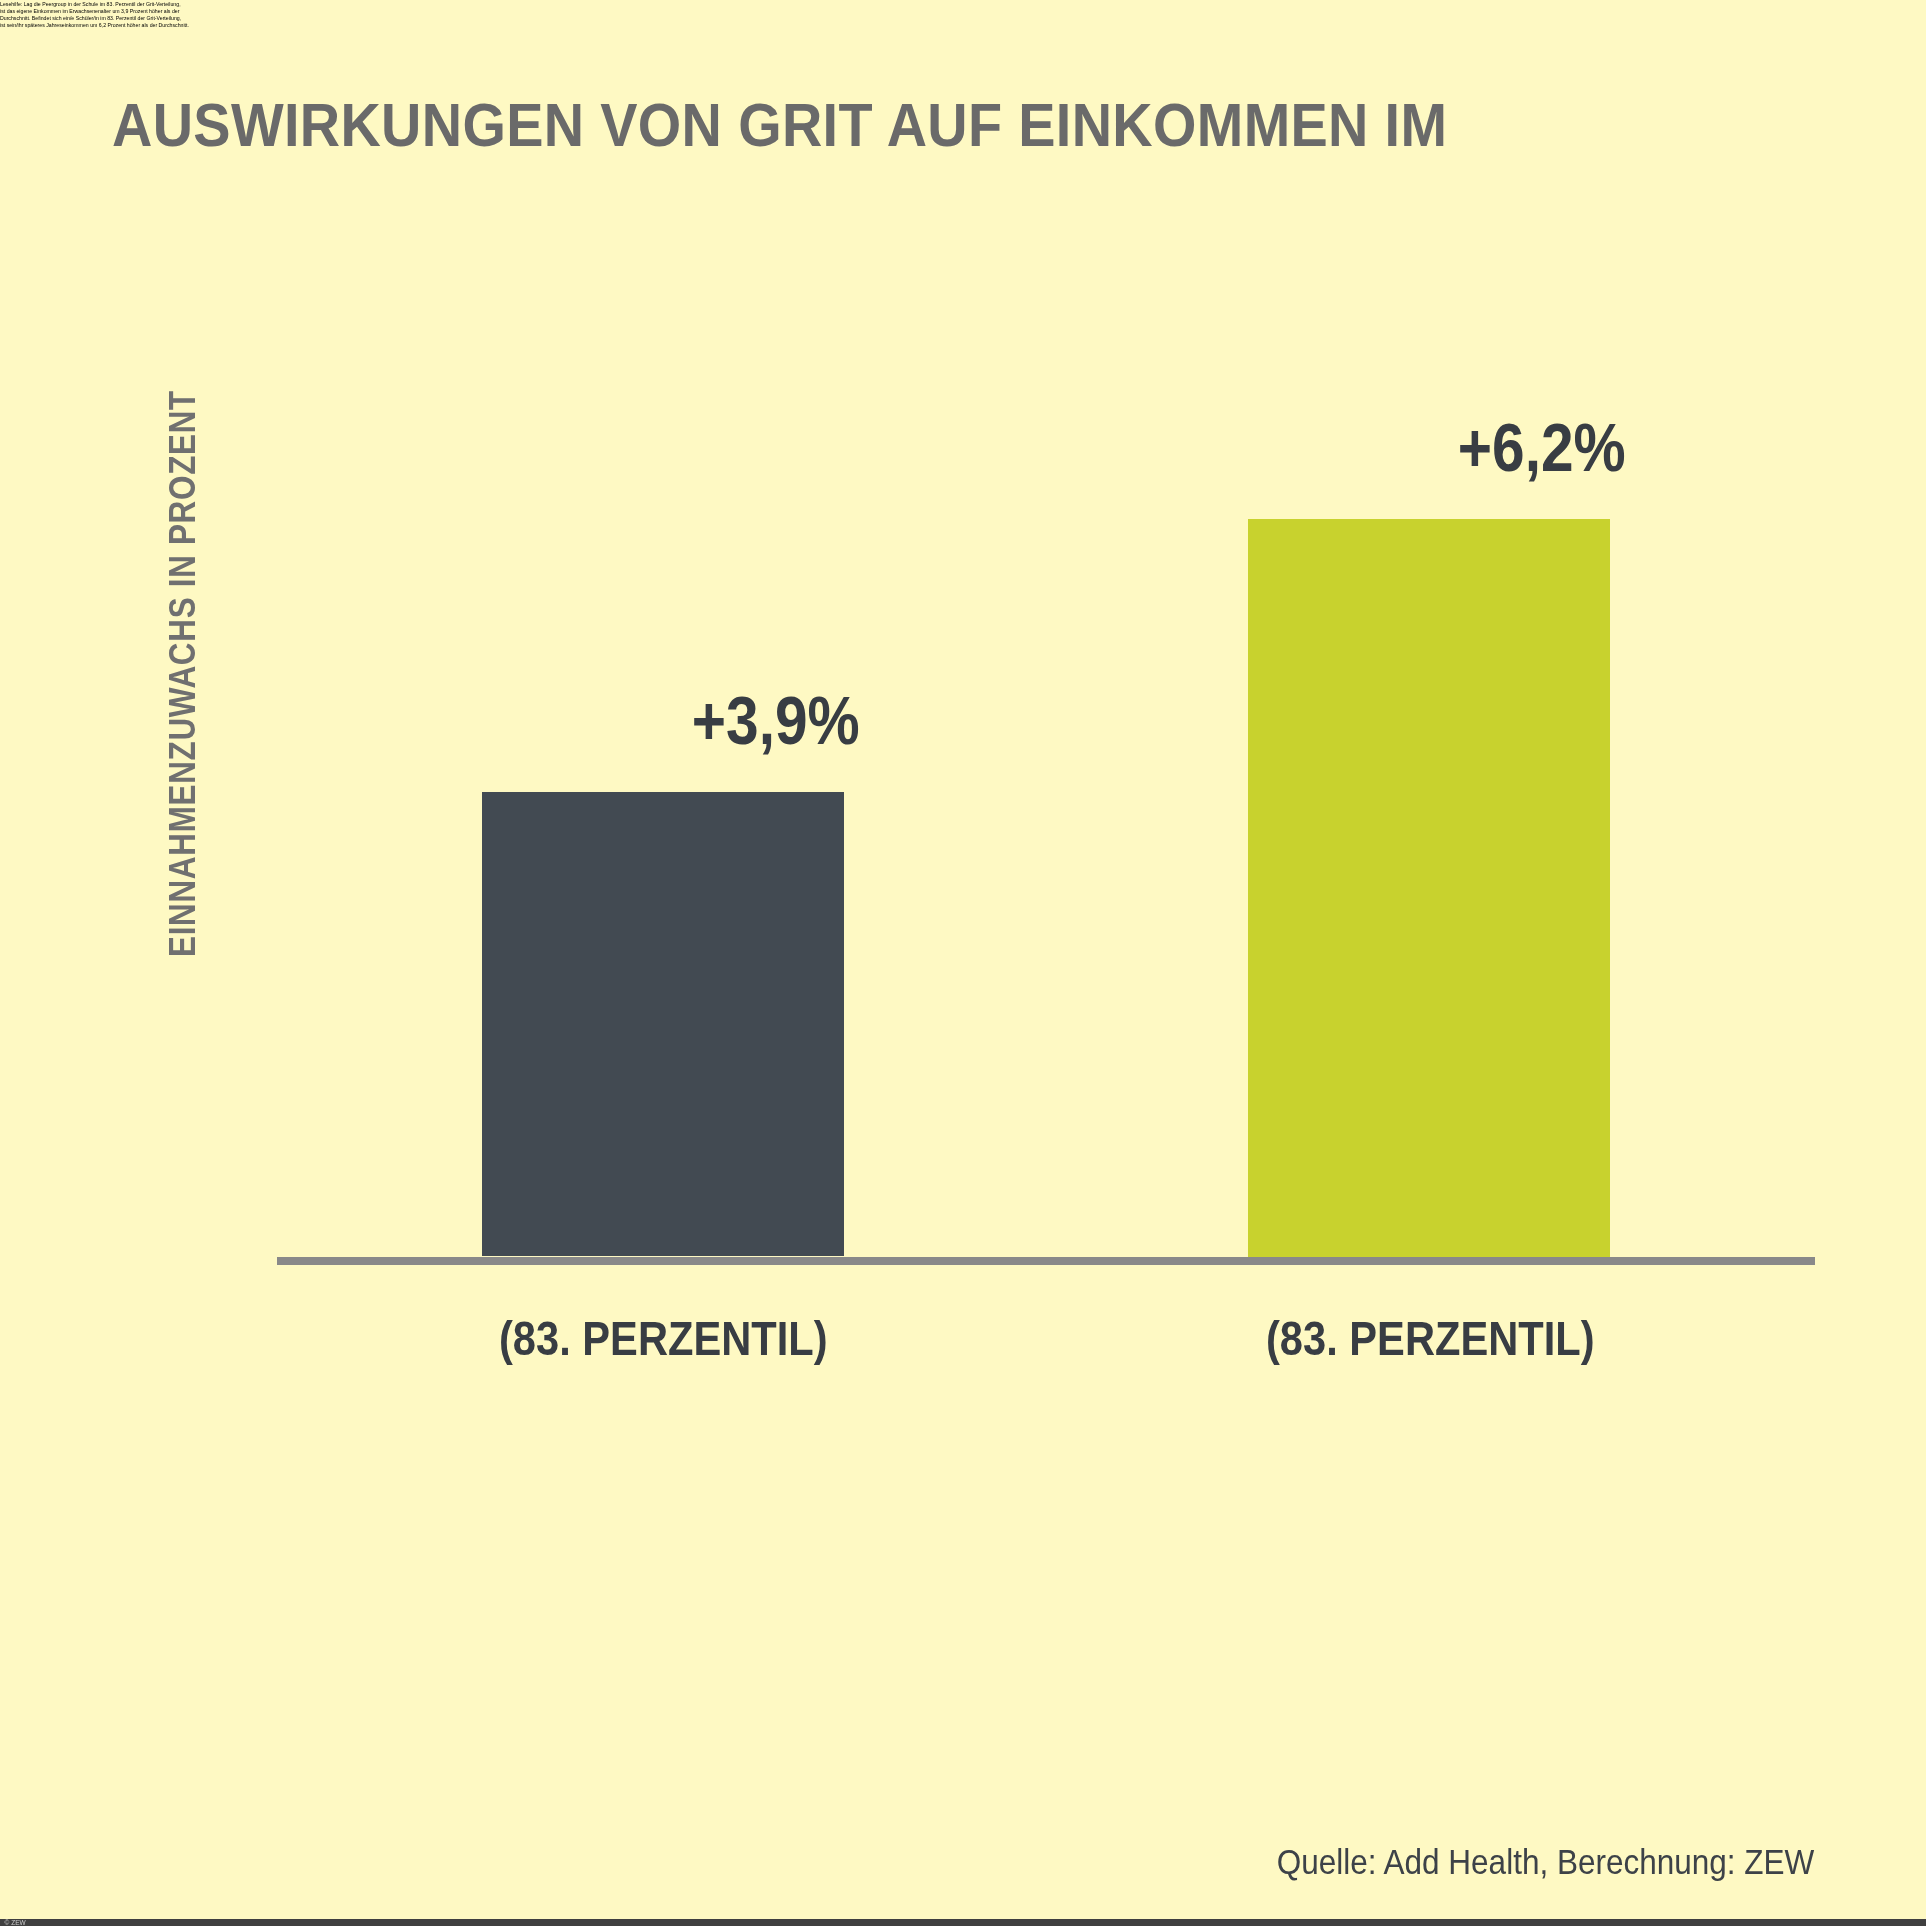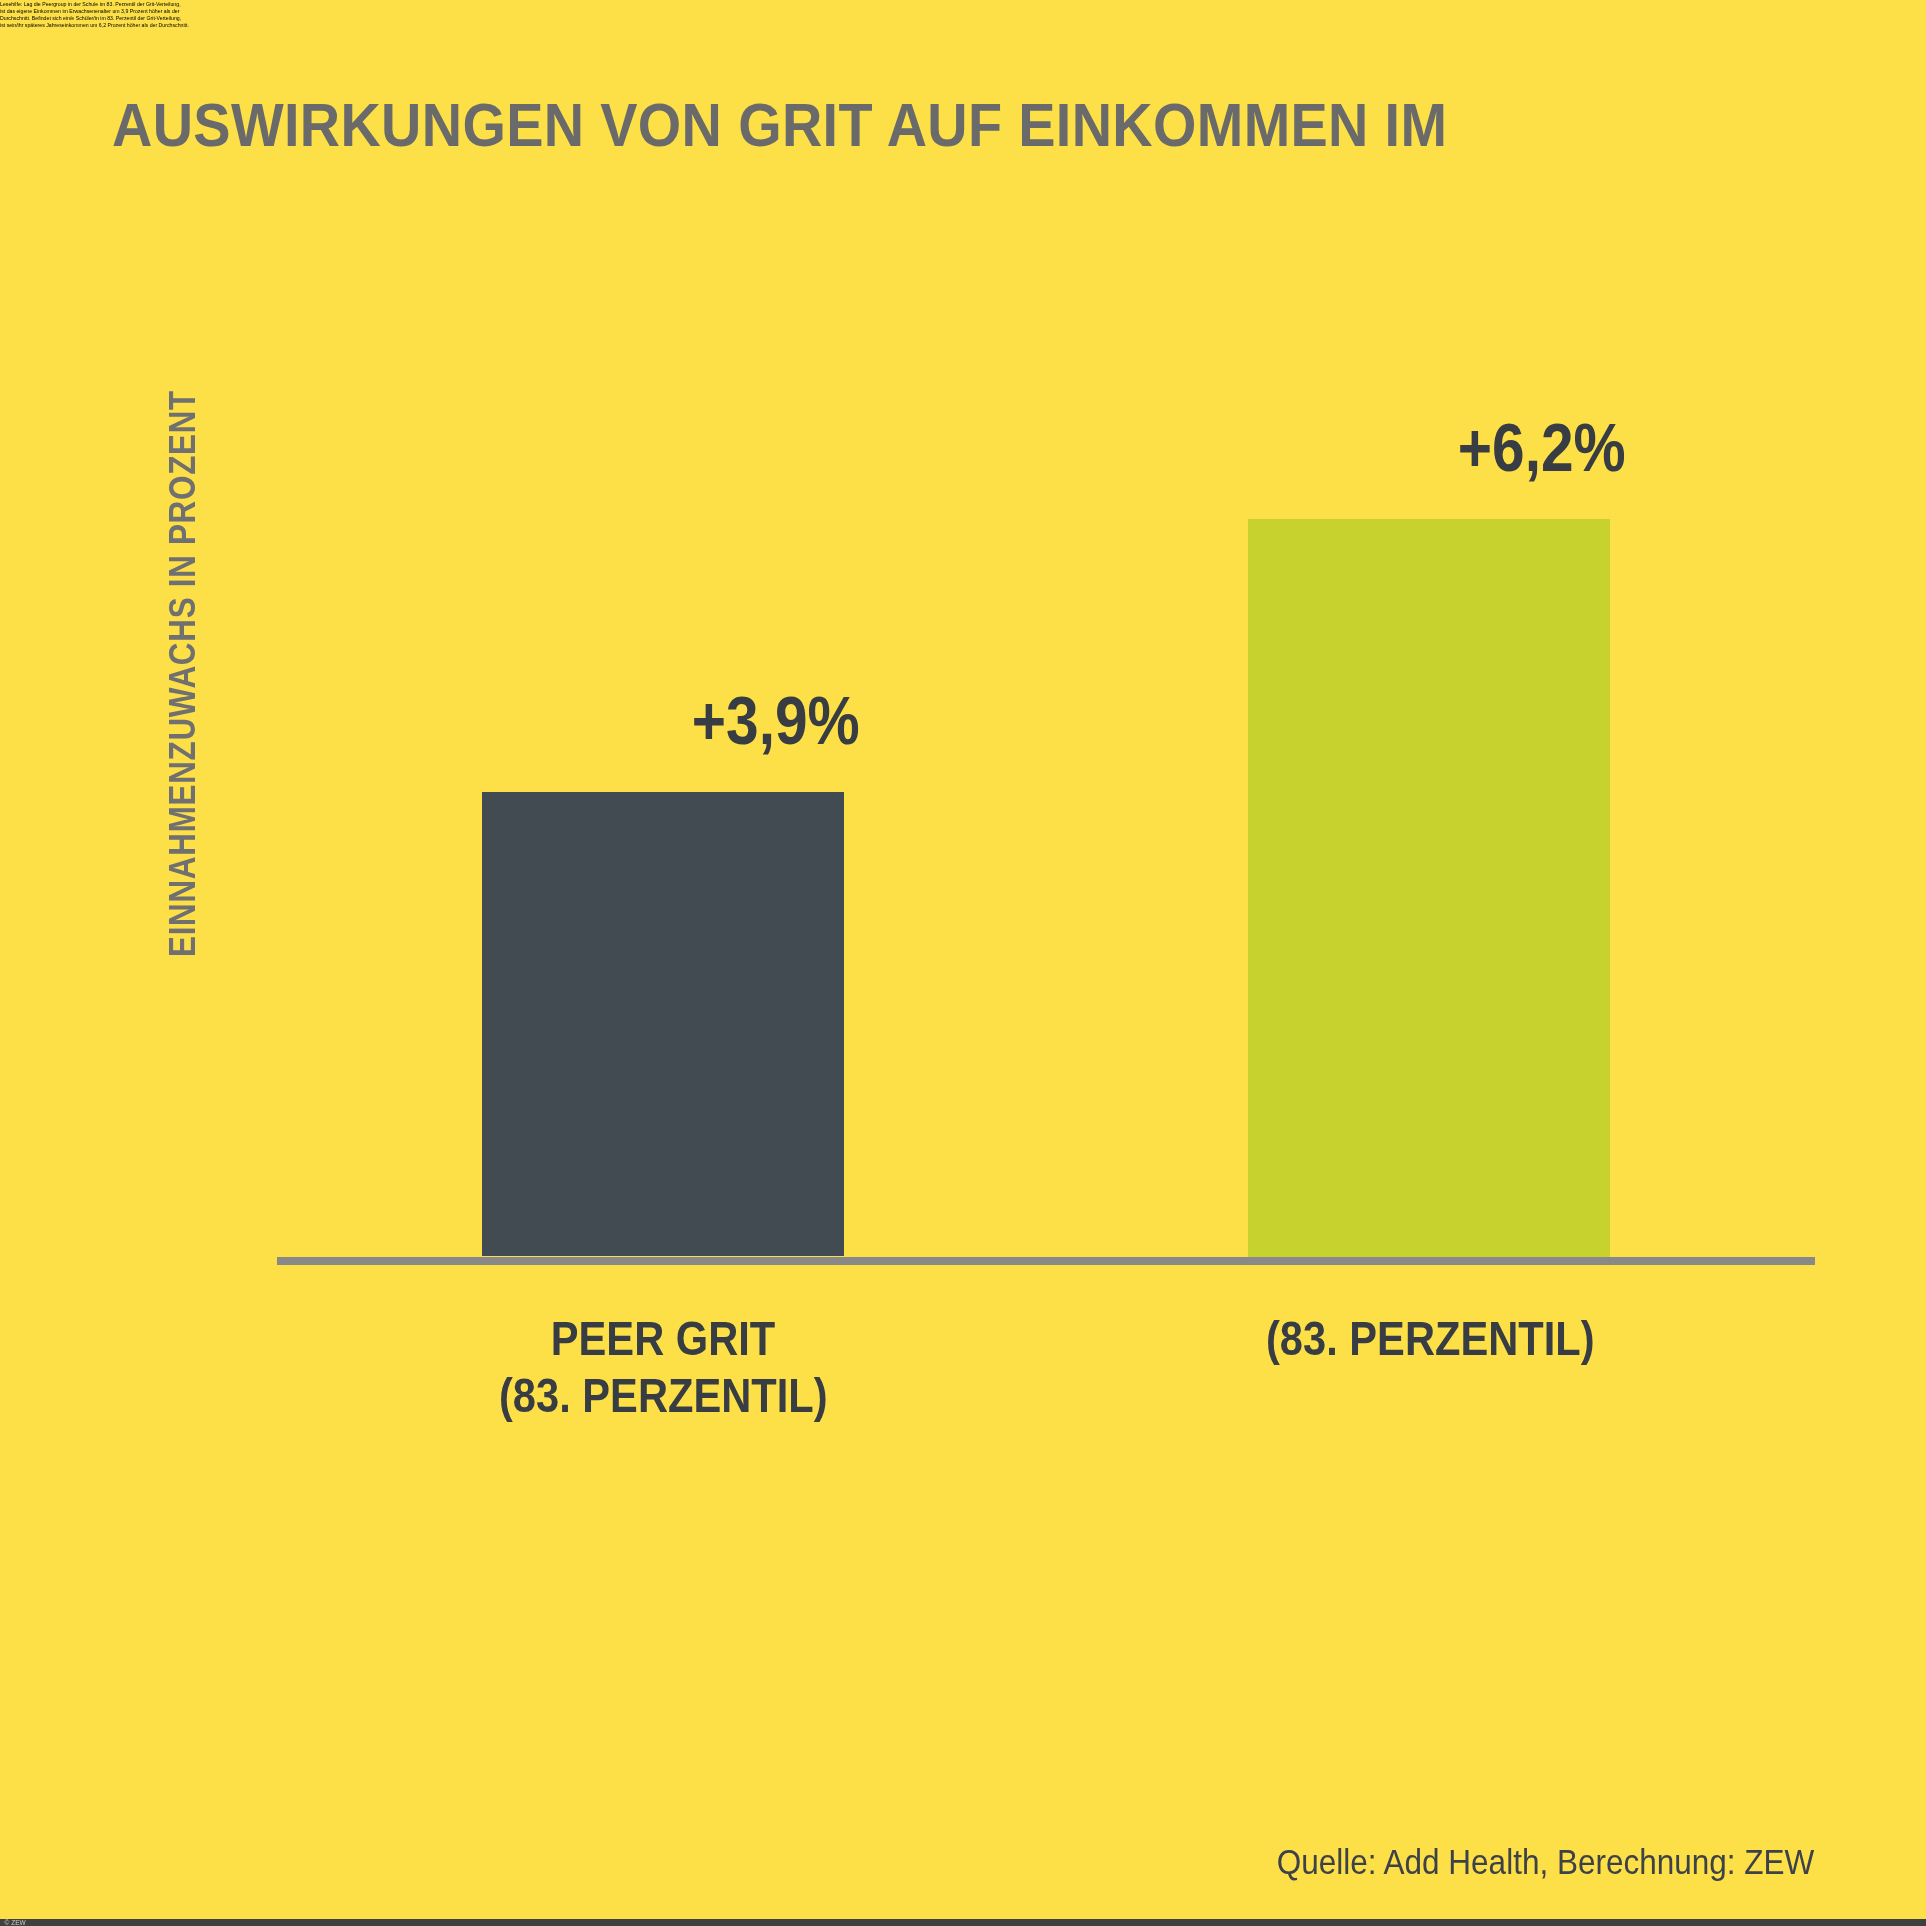--- a/index.html
+++ b/index.html
@@ -1,19 +1,19 @@
 <!DOCTYPE html>
 <html style="font-size:6.2px"><head>
 <meta charset="utf-8">
 <style>
   html,body{margin:0;padding:0;background:#ffffff;}
   .page{
     position:relative;
     width:1926px;height:1926px;
-    background:#fde047;
+    background:#fef9c3;
     font-family:"Liberation Sans", sans-serif;
     overflow:hidden;
   }
   
   .cxl{display:inline-block;transform:scaleX(0.90);transform-origin:left center;white-space:nowrap;}
   .cxl85{display:inline-block;transform:scaleX(0.85);transform-origin:left center;white-space:nowrap;}
   .cx{display:inline-block;transform:scaleX(0.85);transform-origin:center center;white-space:nowrap;}
   .cxp{display:inline-block;transform:scaleX(0.84);transform-origin:left center;white-space:nowrap;}
   .cxr{display:inline-block;transform:scaleX(0.90);transform-origin:right center;white-space:nowrap;}
 
@@ -84,21 +84,20 @@
   <div class="vlabel v2">
     <span class="cx">+6,2%</span>
   </div>
 
   <div class="bar bar1" style="height: 464px; top: 792px; background: rgb(66, 74, 82);"></div>
   <div class="bar bar2" style="height: 738px; top: 519px; background: rgb(200, 210, 46);"></div>
 
   <div class="axis"></div>
 
   <div class="xlabel x1">
-    <div><span class="cx">PEER GRIT</span></div>
     <div><span class="cx">(83. PERZENTIL)</span></div>
   </div>
   <div class="xlabel x2">
     <div><span class="cx">(83. PERZENTIL)</span></div>
   </div>
 
   <p class="lesehilfe">
     </p>
     <div><span class="cxp">Lesehilfe: Lag die Peergroup in der Schule im 83. Perzentil der Grit-Verteilung,</span></div>
     <div><span class="cxp">ist das eigene Einkommen im Erwachsenenalter um 3,9 Prozent höher als der</span></div>

